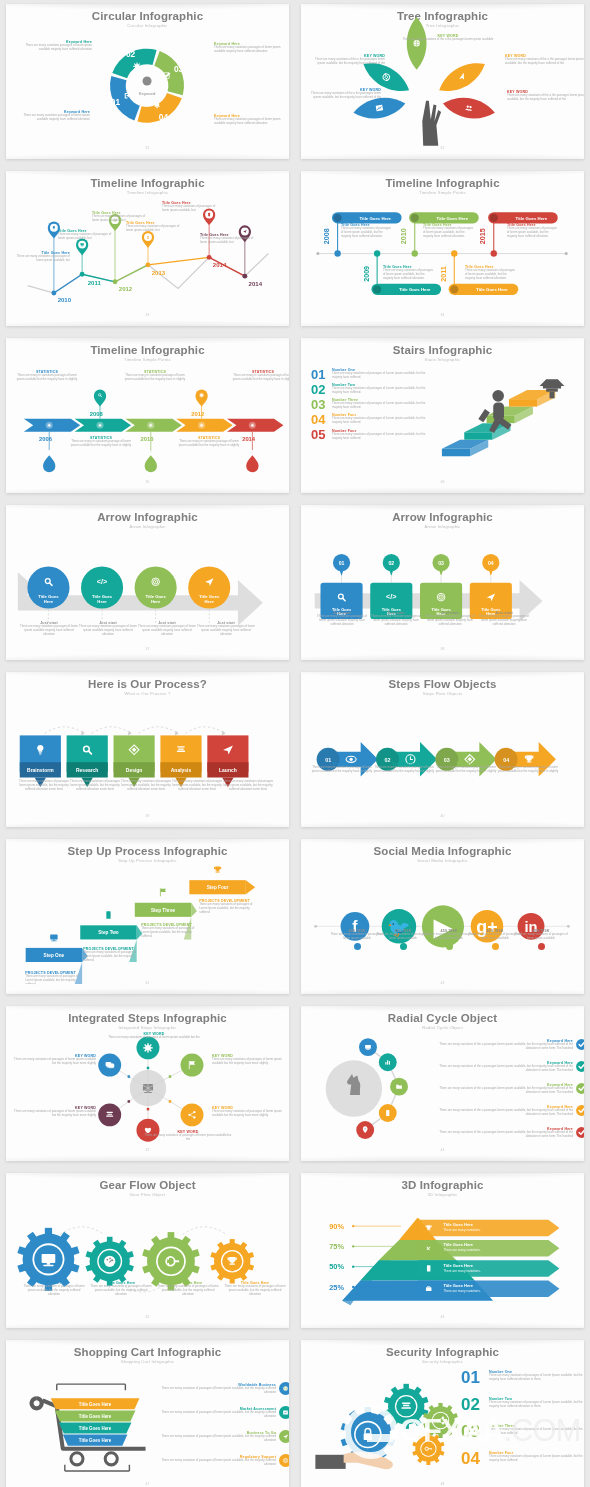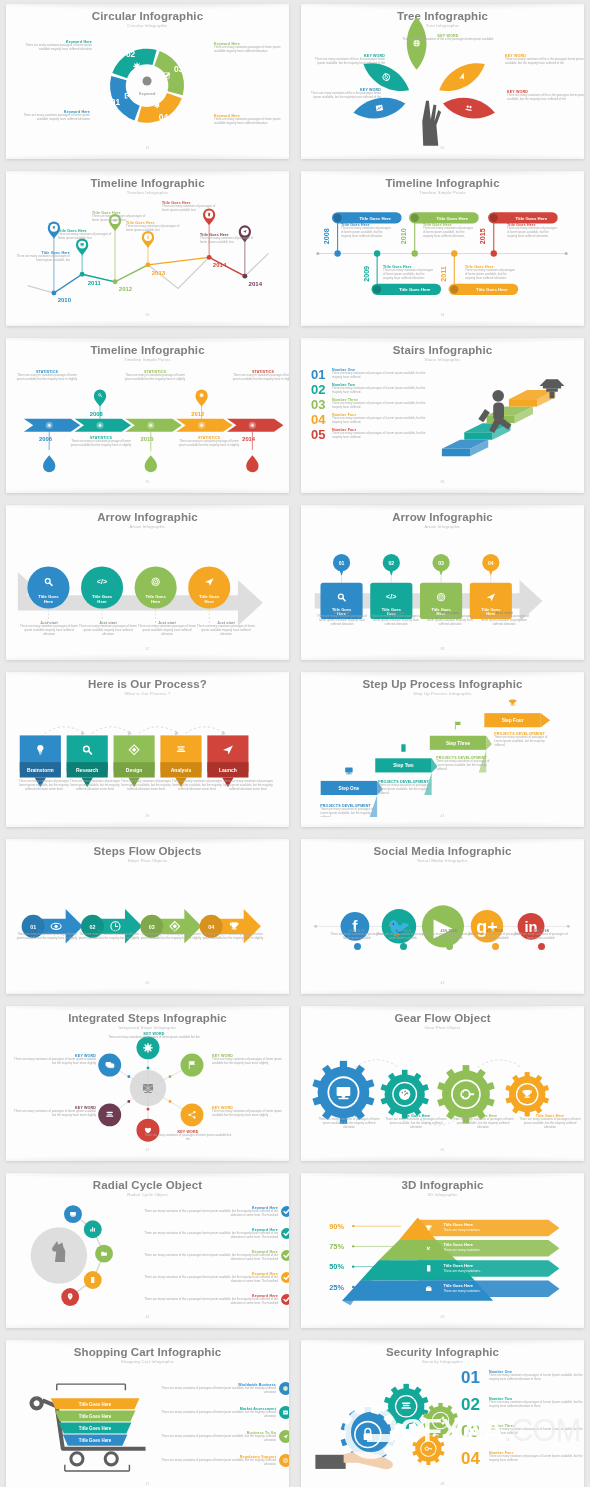--- a/index.html
+++ b/index.html
@@ -522,21 +522,21 @@
         <div class="tx">There are many variations of passages of Lorem ipsum available, but the majority have suffered.</div>
       </div>
                   </div>
                   <div style="display:flex;align-items:flex-start;gap:3px;margin-bottom:2px">
       <div class="num" style="color:#f5a623;font-size:13px;line-height:1;width:18px">04</div>
       <div style="flex:1">
         <div class="kw" style="color:#f5a623">Number Four</div>
         <div class="tx">There are many variations of passages of Lorem ipsum available, but the majority have suffered.</div>
       </div>
                   </div>
-                  <div style="display:flex;align-items:flex-start;gap:3px;margin-bottom:2px">
+                  <div style="display:flex;align-items:flex-end;gap:3px;margin-bottom:2px">
       <div class="num" style="color:#d0443c;font-size:13px;line-height:1;width:18px">05</div>
       <div style="flex:1">
         <div class="kw" style="color:#d0443c">Number Four</div>
         <div class="tx">There are many variations of passages of Lorem ipsum available, but the majority have suffered.</div>
       </div>
                   </div>
                 </div>
     <div style="position:absolute;left:118px;top:0;right:0;bottom:0">
                   <svg viewBox="0 0 180 110" width="100%" height="100%" preserveAspectRatio="xMidYMid meet">
                     <g>
@@ -801,90 +801,20 @@
                 </div>
               </div>
             </div>
         <div class="pnum">39</div>
       </div>
     </div>
   </div>
       <div class="slide">
     <div class="card">
       <div class="inner">
-        <div class="ttl">Step Up Process Infographic</div>
-        <div class="sub">Step Up Process Infographic</div>
-        <div class="body">
-              <div style="position:absolute;inset:0">
-                <div style="position:absolute;inset:0">
-                  <svg viewBox="0 0 279 118" width="100%" height="100%" preserveAspectRatio="xMidYMid meet">
-                    <g>
-                      <rect x="10" y="86" width="60" height="15" fill="#2e8bc8"></rect>
-                      <path d="M70,86 l0,15 l6,-6 z" fill="#2e8bc8" opacity=".75"></path>
-                      <path d="M70,101 l0,24 l-8,0 z" fill="#2e8bc8" opacity=".55"></path>
-                      <text x="40" y="95.5" text-anchor="middle" font-size="5" font-weight="bold" fill="#fff" font-family="Liberation Sans,sans-serif">Step One</text>
-                    </g>
-                    <rect x="36.04" y="71.88" width="7.92" height="5.16" rx="0.48" fill="#2e8bc8"></rect>
-                    <rect x="37" y="72.72" width="6" height="3.4799999999999995" fill="none"></rect>
-                    <rect x="39.04" y="77.04" width="1.92" height="1.08" fill="#2e8bc8"></rect>
-                    <rect x="37" y="78.12" width="6" height="0.8400000000000001" rx="0.36" fill="#2e8bc8"></rect>
-                    <g>
-                      <rect x="68" y="62" width="60" height="15" fill="#14a89a"></rect>
-                      <path d="M128,62 l0,15 l6,-6 z" fill="#14a89a" opacity=".75"></path>
-                      <path d="M128,77 l0,24 l-8,0 z" fill="#14a89a" opacity=".55"></path>
-                      <text x="98" y="71.5" text-anchor="middle" font-size="5" font-weight="bold" fill="#fff" font-family="Liberation Sans,sans-serif">Step Two</text>
-                    </g>
-                    <rect x="95.72" y="46.92" width="4.5600000000000005" height="8.16" rx="0.72" fill="#14a89a"></rect>
-                    <rect x="96.44" y="48" width="3.12" height="5.16" fill="none"></rect>
-                    <circle cx="98" cy="54" r="0.48" fill="none"></circle>
-                    <g>
-                      <rect x="126" y="38" width="60" height="15" fill="#91bf57"></rect>
-                      <path d="M186,38 l0,15 l6,-6 z" fill="#91bf57" opacity=".75"></path>
-                      <path d="M186,53 l0,24 l-8,0 z" fill="#91bf57" opacity=".55"></path>
-                      <text x="156" y="47.5" text-anchor="middle" font-size="5" font-weight="bold" fill="#fff" font-family="Liberation Sans,sans-serif">Step Three</text>
-                    </g>
-                    <rect x="152.7" y="22.8" width="0.8400000000000001" height="8.399999999999999" fill="#91bf57"></rect>
-                    <path d="M153.54,23.1 h5.699999999999999 l-1.2000000000000002,1.7999999999999998 l1.2000000000000002,1.7999999999999998 h-5.699999999999999 z" fill="#91bf57"></path>
-                    <g>
-                      <rect x="184" y="14" width="60" height="15" fill="#f5a623"></rect>
-                      <path d="M244,14 l10,7.5 l-10,7.5 z" fill="#f5a623"></path>
-                      <text x="214" y="23.5" text-anchor="middle" font-size="5" font-weight="bold" fill="#fff" font-family="Liberation Sans,sans-serif">Step Four</text>
-                    </g>
-                    <path d="M211.48,-0.5999999999999996 h5.04 v2.4000000000000004 a2.52,2.52 0 0 1 -5.04,0 z" fill="#f5a623"></path>
-                    <rect x="213.4" y="2.1" width="1.2000000000000002" height="2.7" fill="#f5a623"></rect>
-                    <rect x="211.84" y="4.8" width="4.32" height="1.08" fill="#f5a623"></rect>
-                    <path d="M211.48,-0.1200000000000001 h-1.32 v1.32 a1.2000000000000002,1.2000000000000002 0 0 0 1.32,1.2000000000000002 z" fill="#f5a623"></path>
-                    <path d="M216.52,-0.1200000000000001 h1.32 v1.32 a1.2000000000000002,1.2000000000000002 0 0 1 -1.32,1.2000000000000002 z" fill="#f5a623"></path>
-                  </svg>
-                </div>
-                <div style="position:absolute;left:11.2px;top:104px;width:58px">
-      <div class="kw" style="color:#2e8bc8">PROJECTS DEVELOPMENT</div>
-                  <div class="tx">There are many variations of passages of Lorem Ipsum available, but the majority suffered.</div>
-                </div>
-                <div style="position:absolute;left:69.2px;top:80px;width:58px">
-      <div class="kw" style="color:#14a89a">PROJECTS DEVELOPMENT</div>
-                  <div class="tx">There are many variations of passages of Lorem Ipsum available, but the majority suffered.</div>
-                </div>
-                <div style="position:absolute;left:127.20000000000002px;top:56px;width:58px">
-      <div class="kw" style="color:#91bf57">PROJECTS DEVELOPMENT</div>
-                  <div class="tx">There are many variations of passages of Lorem Ipsum available, but the majority suffered.</div>
-                </div>
-                <div style="position:absolute;left:185.2px;top:32px;width:58px">
-      <div class="kw" style="color:#f5a623">PROJECTS DEVELOPMENT</div>
-                  <div class="tx">There are many variations of passages of Lorem Ipsum available, but the majority suffered.</div>
-                </div>
-              </div>
-            </div>
-        <div class="pnum">41</div>
-      </div>
-    </div>
-  </div>
-      <div class="slide">
-    <div class="card">
-      <div class="inner">
         <div class="ttl">Steps Flow Objects</div>
         <div class="sub">Steps Flow Objects</div>
         <div class="body">
               <div style="position:absolute;inset:0">
                 <svg viewBox="0 0 279 60" width="100%" height="100%" preserveAspectRatio="xMidYMid meet">
                   <g>
                     <path d="M18,26 h36 v-10 l18,18 l-18,18 v-10 h-36 z" fill="#2e8bc8"></path>
                     <circle cx="20" cy="34" r="12" fill="#2e8bc8"></circle>
                     <circle cx="20" cy="34" r="12" fill="rgba(0,0,0,.12)"></circle>
       <text x="20" y="36.5" text-anchor="middle" font-size="5.6" font-weight="bold" fill="#fff" font-family="Liberation Sans,sans-serif">01</text>
@@ -931,20 +861,90 @@
     <div class="kw" style="color:#91bf57">Third Step</div>
     <div class="tx">There are many  in variations passage of lorem ipsum available but the majority have in slightly</div>
                 </div>
                 <div style="position:absolute;left:188px;top:62px;width:62px;text-align:center;">
     <div class="kw" style="color:#f5a623">Fourth Step</div>
     <div class="tx">There are many  in variations passage of lorem ipsum available but the majority have in slightly</div>
                 </div>
               </div>
             </div>
         <div class="pnum">40</div>
+      </div>
+    </div>
+  </div>
+      <div class="slide">
+    <div class="card">
+      <div class="inner">
+        <div class="ttl">Step Up Process Infographic</div>
+        <div class="sub">Step Up Process Infographic</div>
+        <div class="body">
+              <div style="position:absolute;inset:0">
+                <div style="position:absolute;inset:0">
+                  <svg viewBox="0 0 279 118" width="100%" height="100%" preserveAspectRatio="xMidYMid meet">
+                    <g>
+                      <rect x="10" y="86" width="60" height="15" fill="#2e8bc8"></rect>
+                      <path d="M70,86 l0,15 l6,-6 z" fill="#2e8bc8" opacity=".75"></path>
+                      <path d="M70,101 l0,24 l-8,0 z" fill="#2e8bc8" opacity=".55"></path>
+                      <text x="40" y="95.5" text-anchor="middle" font-size="5" font-weight="bold" fill="#fff" font-family="Liberation Sans,sans-serif">Step One</text>
+                    </g>
+                    <rect x="36.04" y="71.88" width="7.92" height="5.16" rx="0.48" fill="#2e8bc8"></rect>
+                    <rect x="37" y="72.72" width="6" height="3.4799999999999995" fill="none"></rect>
+                    <rect x="39.04" y="77.04" width="1.92" height="1.08" fill="#2e8bc8"></rect>
+                    <rect x="37" y="78.12" width="6" height="0.8400000000000001" rx="0.36" fill="#2e8bc8"></rect>
+                    <g>
+                      <rect x="68" y="62" width="60" height="15" fill="#14a89a"></rect>
+                      <path d="M128,62 l0,15 l6,-6 z" fill="#14a89a" opacity=".75"></path>
+                      <path d="M128,77 l0,24 l-8,0 z" fill="#14a89a" opacity=".55"></path>
+                      <text x="98" y="71.5" text-anchor="middle" font-size="5" font-weight="bold" fill="#fff" font-family="Liberation Sans,sans-serif">Step Two</text>
+                    </g>
+                    <rect x="95.72" y="46.92" width="4.5600000000000005" height="8.16" rx="0.72" fill="#14a89a"></rect>
+                    <rect x="96.44" y="48" width="3.12" height="5.16" fill="none"></rect>
+                    <circle cx="98" cy="54" r="0.48" fill="none"></circle>
+                    <g>
+                      <rect x="126" y="38" width="60" height="15" fill="#91bf57"></rect>
+                      <path d="M186,38 l0,15 l6,-6 z" fill="#91bf57" opacity=".75"></path>
+                      <path d="M186,53 l0,24 l-8,0 z" fill="#91bf57" opacity=".55"></path>
+                      <text x="156" y="47.5" text-anchor="middle" font-size="5" font-weight="bold" fill="#fff" font-family="Liberation Sans,sans-serif">Step Three</text>
+                    </g>
+                    <rect x="152.7" y="22.8" width="0.8400000000000001" height="8.399999999999999" fill="#91bf57"></rect>
+                    <path d="M153.54,23.1 h5.699999999999999 l-1.2000000000000002,1.7999999999999998 l1.2000000000000002,1.7999999999999998 h-5.699999999999999 z" fill="#91bf57"></path>
+                    <g>
+                      <rect x="184" y="14" width="60" height="15" fill="#f5a623"></rect>
+                      <path d="M244,14 l10,7.5 l-10,7.5 z" fill="#f5a623"></path>
+                      <text x="214" y="23.5" text-anchor="middle" font-size="5" font-weight="bold" fill="#fff" font-family="Liberation Sans,sans-serif">Step Four</text>
+                    </g>
+                    <path d="M211.48,-0.5999999999999996 h5.04 v2.4000000000000004 a2.52,2.52 0 0 1 -5.04,0 z" fill="#f5a623"></path>
+                    <rect x="213.4" y="2.1" width="1.2000000000000002" height="2.7" fill="#f5a623"></rect>
+                    <rect x="211.84" y="4.8" width="4.32" height="1.08" fill="#f5a623"></rect>
+                    <path d="M211.48,-0.1200000000000001 h-1.32 v1.32 a1.2000000000000002,1.2000000000000002 0 0 0 1.32,1.2000000000000002 z" fill="#f5a623"></path>
+                    <path d="M216.52,-0.1200000000000001 h1.32 v1.32 a1.2000000000000002,1.2000000000000002 0 0 1 -1.32,1.2000000000000002 z" fill="#f5a623"></path>
+                  </svg>
+                </div>
+                <div style="position:absolute;left:11.2px;top:104px;width:58px">
+      <div class="kw" style="color:#2e8bc8">PROJECTS DEVELOPMENT</div>
+                  <div class="tx">There are many variations of passages of Lorem Ipsum available, but the majority suffered.</div>
+                </div>
+                <div style="position:absolute;left:69.2px;top:80px;width:58px">
+      <div class="kw" style="color:#14a89a">PROJECTS DEVELOPMENT</div>
+                  <div class="tx">There are many variations of passages of Lorem Ipsum available, but the majority suffered.</div>
+                </div>
+                <div style="position:absolute;left:127.20000000000002px;top:56px;width:58px">
+      <div class="kw" style="color:#91bf57">PROJECTS DEVELOPMENT</div>
+                  <div class="tx">There are many variations of passages of Lorem Ipsum available, but the majority suffered.</div>
+                </div>
+                <div style="position:absolute;left:185.2px;top:32px;width:58px">
+      <div class="kw" style="color:#f5a623">PROJECTS DEVELOPMENT</div>
+                  <div class="tx">There are many variations of passages of Lorem Ipsum available, but the majority suffered.</div>
+                </div>
+              </div>
+            </div>
+        <div class="pnum">41</div>
       </div>
     </div>
   </div>
       <div class="slide">
     <div class="card">
       <div class="inner">
         <div class="ttl">Social Media Infographic</div>
         <div class="sub">Social Media Infographic</div>
         <div class="body">
               <div style="position:absolute;inset:0">
@@ -1098,20 +1098,128 @@
                 </div>
               </div>
             </div>
         <div class="pnum">42</div>
       </div>
     </div>
   </div>
       <div class="slide">
     <div class="card">
       <div class="inner">
+        <div class="ttl">Radial Cycle Object</div>
+        <div class="sub">Radial Cycle Object</div>
+        <div class="body">
+              <div style="position:absolute;inset:0">
+                <div style="position:absolute;left:0;top:0;width:118px;bottom:0">
+                  <svg viewBox="0 0 110 118" width="100%" height="100%" preserveAspectRatio="xMidYMid meet">
+                    <circle cx="40" cy="58" r="30" fill="#dedede"></circle>
+                    <path d="M35.8,64.92 h10.64 v-2.52 c0,-7 1.4000000000000001,-8.68 -1.4000000000000001,-12.6 l-1.4000000000000001,-5.6000000000000005 l-4.2,2.24 l-1.4000000000000001,-3.9200000000000004 l-4.760000000000001,7 c-1.4000000000000001,2.52 0.28,4.2 2.24,4.2 l1.68,0 z" fill="#8c8c8c"></path>
+                    <polyline points="55,14 76,30 88,56 76,84 52,102" fill="none" stroke="#d9d9d9" stroke-width="1.6"></polyline>
+                    <g>
+                      <circle cx="55" cy="14" r="9.5" fill="#2e8bc8"></circle>
+                      <rect x="51.964" y="11.608" width="6.072" height="3.9559999999999995" rx="0.368" fill="#fff"></rect>
+                      <rect x="52.7" y="12.252" width="4.6" height="2.6679999999999997" fill="none"></rect>
+                      <rect x="54.264" y="15.564" width="1.472" height="0.828" fill="#fff"></rect>
+                      <rect x="52.7" y="16.392" width="4.6" height="0.644" rx="0.27599999999999997" fill="#fff"></rect>
+                    </g>
+                    <g>
+                      <circle cx="76" cy="30" r="9.5" fill="#14a89a"></circle>
+                      <rect x="73.424" y="29.77" width="1.196" height="2.76" fill="#fff"></rect>
+                      <rect x="75.31" y="27.93" width="1.196" height="4.6" fill="#fff"></rect>
+                      <rect x="77.196" y="28.85" width="1.196" height="3.6799999999999997" fill="#fff"></rect>
+                    </g>
+                    <g>
+                      <circle cx="88" cy="56" r="9.5" fill="#91bf57"></circle>
+                      <path d="M85.01,53.93 h2.3 l0.5519999999999999,0.736 h3.128 v3.404 h-5.9799999999999995 z" fill="#fff"></path>
+                    </g>
+                    <g>
+                      <circle cx="76" cy="84" r="9.5" fill="#f5a623"></circle>
+                      <rect x="74.252" y="80.872" width="3.4959999999999996" height="6.256" rx="0.5519999999999999" fill="#fff"></rect>
+                      <rect x="74.804" y="81.7" width="2.392" height="3.9559999999999995" fill="none"></rect>
+                      <circle cx="76" cy="86.3" r="0.368" fill="none"></circle>
+                    </g>
+                    <g>
+                      <circle cx="52" cy="102" r="9.5" fill="#d0443c"></circle>
+                      <path d="M52,105.22 c-2.3,-2.76 -2.53,-3.6799999999999997 -2.53,-4.6 a2.53,2.53 0 0 1 5.06,0 c0,0.9199999999999999 -0.22999999999999998,1.8399999999999999 -2.53,4.6 z" fill="#fff"></path>
+                      <circle cx="52" cy="100.528" r="0.9199999999999999" fill="rgba(0,0,0,.25)"></circle>
+                    </g>
+                  </svg>
+                </div>
+                <div style="position:absolute;left:118px;top:5px;width:160px;display:flex;align-items:center;gap:3px">
+      <div style="flex:1;text-align:right">
+        <div class="kw" style="color:#2e8bc8">Keyword Here</div>
+        <div class="tx">There are many variations of the a passages lorem ipsum available, but the majority have suffered  of the alteration in some form. The hundred</div>
+                  </div>
+      <div style="width:11px;height:11px;flex:0 0 11px">
+                    <svg viewBox="0 0 11 11" width="100%" height="100%" preserveAspectRatio="xMidYMid meet">
+                      <circle cx="5.5" cy="5.5" r="5.4" fill="#2e8bc8"></circle>
+                      <polyline points="3.0999999999999996,5.5 4.9,7.3 8.2,3.58" fill="none" stroke="#fff" stroke-width="1.44" stroke-linecap="round" stroke-linejoin="round"></polyline>
+                    </svg>
+                  </div>
+                </div>
+                <div style="position:absolute;left:118px;top:27px;width:160px;display:flex;align-items:center;gap:3px">
+      <div style="flex:1;text-align:right">
+        <div class="kw" style="color:#14a89a">Keyword Here</div>
+        <div class="tx">There are many variations of the a passages lorem ipsum available, but the majority have suffered  of the alteration in some form. The hundred</div>
+                  </div>
+      <div style="width:11px;height:11px;flex:0 0 11px">
+                    <svg viewBox="0 0 11 11" width="100%" height="100%" preserveAspectRatio="xMidYMid meet">
+                      <circle cx="5.5" cy="5.5" r="5.4" fill="#14a89a"></circle>
+                      <polyline points="3.0999999999999996,5.5 4.9,7.3 8.2,3.58" fill="none" stroke="#fff" stroke-width="1.44" stroke-linecap="round" stroke-linejoin="round"></polyline>
+                    </svg>
+                  </div>
+                </div>
+                <div style="position:absolute;left:118px;top:49px;width:160px;display:flex;align-items:center;gap:3px">
+      <div style="flex:1;text-align:right">
+        <div class="kw" style="color:#91bf57">Keyword Here</div>
+        <div class="tx">There are many variations of the a passages lorem ipsum available, but the majority have suffered  of the alteration in some form. The hundred</div>
+                  </div>
+      <div style="width:11px;height:11px;flex:0 0 11px">
+                    <svg viewBox="0 0 11 11" width="100%" height="100%" preserveAspectRatio="xMidYMid meet">
+                      <circle cx="5.5" cy="5.5" r="5.4" fill="#91bf57"></circle>
+                      <polyline points="3.0999999999999996,5.5 4.9,7.3 8.2,3.58" fill="none" stroke="#fff" stroke-width="1.44" stroke-linecap="round" stroke-linejoin="round"></polyline>
+                    </svg>
+                  </div>
+                </div>
+                <div style="position:absolute;left:118px;top:71px;width:160px;display:flex;align-items:center;gap:3px">
+      <div style="flex:1;text-align:right">
+        <div class="kw" style="color:#f5a623">Keyword Here</div>
+        <div class="tx">There are many variations of the a passages lorem ipsum available, but the majority have suffered  of the alteration in some form. The hundred</div>
+                  </div>
+      <div style="width:11px;height:11px;flex:0 0 11px">
+                    <svg viewBox="0 0 11 11" width="100%" height="100%" preserveAspectRatio="xMidYMid meet">
+                      <circle cx="5.5" cy="5.5" r="5.4" fill="#f5a623"></circle>
+                      <polyline points="3.0999999999999996,5.5 4.9,7.3 8.2,3.58" fill="none" stroke="#fff" stroke-width="1.44" stroke-linecap="round" stroke-linejoin="round"></polyline>
+                    </svg>
+                  </div>
+                </div>
+                <div style="position:absolute;left:118px;top:93px;width:160px;display:flex;align-items:center;gap:3px">
+      <div style="flex:1;text-align:right">
+        <div class="kw" style="color:#d0443c">Keyword Here</div>
+        <div class="tx">There are many variations of the a passages lorem ipsum available, but the majority have suffered  of the alteration in some form. The hundred</div>
+                  </div>
+      <div style="width:11px;height:11px;flex:0 0 11px">
+                    <svg viewBox="0 0 11 11" width="100%" height="100%" preserveAspectRatio="xMidYMid meet">
+                      <circle cx="5.5" cy="5.5" r="5.4" fill="#d0443c"></circle>
+                      <polyline points="3.0999999999999996,5.5 4.9,7.3 8.2,3.58" fill="none" stroke="#fff" stroke-width="1.44" stroke-linecap="round" stroke-linejoin="round"></polyline>
+                    </svg>
+                  </div>
+                </div>
+              </div>
+            </div>
+        <div class="pnum">44</div>
+      </div>
+    </div>
+  </div>
+      <div class="slide">
+    <div class="card">
+      <div class="inner">
         <div class="ttl">Gear Flow Object</div>
         <div class="sub">Gear Flow Object</div>
         <div class="body">
               <div style="position:absolute;inset:0">
                 <svg viewBox="0 0 279 78" width="100%" height="100%" preserveAspectRatio="xMidYMid meet">
                   <path d="M48,16 q23,-16 46,0" fill="none" stroke="#cfcfcf" stroke-width=".7" stroke-dasharray="2.5,2.5"></path>
                   <path d="M112,68 q23,16 46,0" fill="none" stroke="#cfcfcf" stroke-width=".7" stroke-dasharray="2.5,2.5"></path>
                   <path d="M176,16 q23,-16 46,0" fill="none" stroke="#cfcfcf" stroke-width=".7" stroke-dasharray="2.5,2.5"></path>
                   <g>
                     <rect x="32.22" y="9.059999999999999" width="7.5600000000000005" height="8.1" fill="#2e8bc8" transform="rotate(0 36 42)"></rect>
@@ -1210,128 +1318,20 @@
                 </div>
               </div>
             </div>
         <div class="pnum">45</div>
       </div>
     </div>
   </div>
       <div class="slide">
     <div class="card">
       <div class="inner">
-        <div class="ttl">Radial Cycle Object</div>
-        <div class="sub">Radial Cycle Object</div>
-        <div class="body">
-              <div style="position:absolute;inset:0">
-                <div style="position:absolute;left:0;top:0;width:118px;bottom:0">
-                  <svg viewBox="0 0 110 118" width="100%" height="100%" preserveAspectRatio="xMidYMid meet">
-                    <circle cx="40" cy="58" r="30" fill="#dedede"></circle>
-                    <path d="M35.8,64.92 h10.64 v-2.52 c0,-7 1.4000000000000001,-8.68 -1.4000000000000001,-12.6 l-1.4000000000000001,-5.6000000000000005 l-4.2,2.24 l-1.4000000000000001,-3.9200000000000004 l-4.760000000000001,7 c-1.4000000000000001,2.52 0.28,4.2 2.24,4.2 l1.68,0 z" fill="#8c8c8c"></path>
-                    <polyline points="55,14 76,30 88,56 76,84 52,102" fill="none" stroke="#d9d9d9" stroke-width="1.6"></polyline>
-                    <g>
-                      <circle cx="55" cy="14" r="9.5" fill="#2e8bc8"></circle>
-                      <rect x="51.964" y="11.608" width="6.072" height="3.9559999999999995" rx="0.368" fill="#fff"></rect>
-                      <rect x="52.7" y="12.252" width="4.6" height="2.6679999999999997" fill="none"></rect>
-                      <rect x="54.264" y="15.564" width="1.472" height="0.828" fill="#fff"></rect>
-                      <rect x="52.7" y="16.392" width="4.6" height="0.644" rx="0.27599999999999997" fill="#fff"></rect>
-                    </g>
-                    <g>
-                      <circle cx="76" cy="30" r="9.5" fill="#14a89a"></circle>
-                      <rect x="73.424" y="29.77" width="1.196" height="2.76" fill="#fff"></rect>
-                      <rect x="75.31" y="27.93" width="1.196" height="4.6" fill="#fff"></rect>
-                      <rect x="77.196" y="28.85" width="1.196" height="3.6799999999999997" fill="#fff"></rect>
-                    </g>
-                    <g>
-                      <circle cx="88" cy="56" r="9.5" fill="#91bf57"></circle>
-                      <path d="M85.01,53.93 h2.3 l0.5519999999999999,0.736 h3.128 v3.404 h-5.9799999999999995 z" fill="#fff"></path>
-                    </g>
-                    <g>
-                      <circle cx="76" cy="84" r="9.5" fill="#f5a623"></circle>
-                      <rect x="74.252" y="80.872" width="3.4959999999999996" height="6.256" rx="0.5519999999999999" fill="#fff"></rect>
-                      <rect x="74.804" y="81.7" width="2.392" height="3.9559999999999995" fill="none"></rect>
-                      <circle cx="76" cy="86.3" r="0.368" fill="none"></circle>
-                    </g>
-                    <g>
-                      <circle cx="52" cy="102" r="9.5" fill="#d0443c"></circle>
-                      <path d="M52,105.22 c-2.3,-2.76 -2.53,-3.6799999999999997 -2.53,-4.6 a2.53,2.53 0 0 1 5.06,0 c0,0.9199999999999999 -0.22999999999999998,1.8399999999999999 -2.53,4.6 z" fill="#fff"></path>
-                      <circle cx="52" cy="100.528" r="0.9199999999999999" fill="rgba(0,0,0,.25)"></circle>
-                    </g>
-                  </svg>
-                </div>
-                <div style="position:absolute;left:118px;top:5px;width:160px;display:flex;align-items:center;gap:3px">
-      <div style="flex:1;text-align:right">
-        <div class="kw" style="color:#2e8bc8">Keyword Here</div>
-        <div class="tx">There are many variations of the a passages lorem ipsum available, but the majority have suffered  of the alteration in some form. The hundred</div>
-                  </div>
-      <div style="width:11px;height:11px;flex:0 0 11px">
-                    <svg viewBox="0 0 11 11" width="100%" height="100%" preserveAspectRatio="xMidYMid meet">
-                      <circle cx="5.5" cy="5.5" r="5.4" fill="#2e8bc8"></circle>
-                      <polyline points="3.0999999999999996,5.5 4.9,7.3 8.2,3.58" fill="none" stroke="#fff" stroke-width="1.44" stroke-linecap="round" stroke-linejoin="round"></polyline>
-                    </svg>
-                  </div>
-                </div>
-                <div style="position:absolute;left:118px;top:27px;width:160px;display:flex;align-items:center;gap:3px">
-      <div style="flex:1;text-align:right">
-        <div class="kw" style="color:#14a89a">Keyword Here</div>
-        <div class="tx">There are many variations of the a passages lorem ipsum available, but the majority have suffered  of the alteration in some form. The hundred</div>
-                  </div>
-      <div style="width:11px;height:11px;flex:0 0 11px">
-                    <svg viewBox="0 0 11 11" width="100%" height="100%" preserveAspectRatio="xMidYMid meet">
-                      <circle cx="5.5" cy="5.5" r="5.4" fill="#14a89a"></circle>
-                      <polyline points="3.0999999999999996,5.5 4.9,7.3 8.2,3.58" fill="none" stroke="#fff" stroke-width="1.44" stroke-linecap="round" stroke-linejoin="round"></polyline>
-                    </svg>
-                  </div>
-                </div>
-                <div style="position:absolute;left:118px;top:49px;width:160px;display:flex;align-items:center;gap:3px">
-      <div style="flex:1;text-align:right">
-        <div class="kw" style="color:#91bf57">Keyword Here</div>
-        <div class="tx">There are many variations of the a passages lorem ipsum available, but the majority have suffered  of the alteration in some form. The hundred</div>
-                  </div>
-      <div style="width:11px;height:11px;flex:0 0 11px">
-                    <svg viewBox="0 0 11 11" width="100%" height="100%" preserveAspectRatio="xMidYMid meet">
-                      <circle cx="5.5" cy="5.5" r="5.4" fill="#91bf57"></circle>
-                      <polyline points="3.0999999999999996,5.5 4.9,7.3 8.2,3.58" fill="none" stroke="#fff" stroke-width="1.44" stroke-linecap="round" stroke-linejoin="round"></polyline>
-                    </svg>
-                  </div>
-                </div>
-                <div style="position:absolute;left:118px;top:71px;width:160px;display:flex;align-items:center;gap:3px">
-      <div style="flex:1;text-align:right">
-        <div class="kw" style="color:#f5a623">Keyword Here</div>
-        <div class="tx">There are many variations of the a passages lorem ipsum available, but the majority have suffered  of the alteration in some form. The hundred</div>
-                  </div>
-      <div style="width:11px;height:11px;flex:0 0 11px">
-                    <svg viewBox="0 0 11 11" width="100%" height="100%" preserveAspectRatio="xMidYMid meet">
-                      <circle cx="5.5" cy="5.5" r="5.4" fill="#f5a623"></circle>
-                      <polyline points="3.0999999999999996,5.5 4.9,7.3 8.2,3.58" fill="none" stroke="#fff" stroke-width="1.44" stroke-linecap="round" stroke-linejoin="round"></polyline>
-                    </svg>
-                  </div>
-                </div>
-                <div style="position:absolute;left:118px;top:93px;width:160px;display:flex;align-items:center;gap:3px">
-      <div style="flex:1;text-align:right">
-        <div class="kw" style="color:#d0443c">Keyword Here</div>
-        <div class="tx">There are many variations of the a passages lorem ipsum available, but the majority have suffered  of the alteration in some form. The hundred</div>
-                  </div>
-      <div style="width:11px;height:11px;flex:0 0 11px">
-                    <svg viewBox="0 0 11 11" width="100%" height="100%" preserveAspectRatio="xMidYMid meet">
-                      <circle cx="5.5" cy="5.5" r="5.4" fill="#d0443c"></circle>
-                      <polyline points="3.0999999999999996,5.5 4.9,7.3 8.2,3.58" fill="none" stroke="#fff" stroke-width="1.44" stroke-linecap="round" stroke-linejoin="round"></polyline>
-                    </svg>
-                  </div>
-                </div>
-              </div>
-            </div>
-        <div class="pnum">44</div>
-      </div>
-    </div>
-  </div>
-      <div class="slide">
-    <div class="card">
-      <div class="inner">
         <div class="ttl">3D Infographic</div>
         <div class="sub">3D Infographic</div>
         <div class="body">
               <div style="position:absolute;inset:0">
                 <svg viewBox="0 0 290 112" width="100%" height="100%" preserveAspectRatio="xMidYMid meet">
                   <path d="M118,14 L118,14 L138,38 L98,38 Z" fill="#f5a623"></path>
         <path d="M118,14 L98,38 L107,43 L123,18 Z" fill="#f5a623" opacity=".72"></path>
                   <path d="M98,38 L138,38 L160,60 L76,60 Z" fill="#91bf57"></path>
         <path d="M98,38 L76,60 L85,65 L103,42 Z" fill="#91bf57" opacity=".72"></path>
                   <path d="M76,60 L160,60 L180,82 L56,82 Z" fill="#14a89a"></path>

